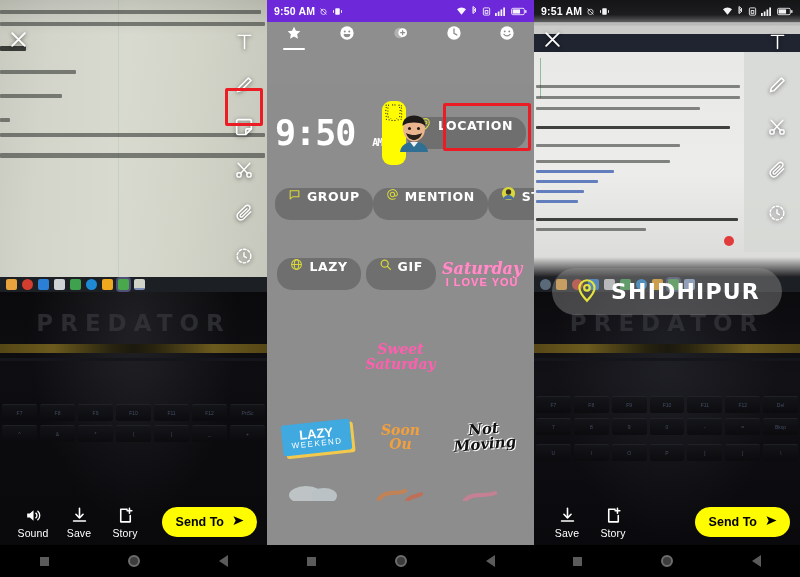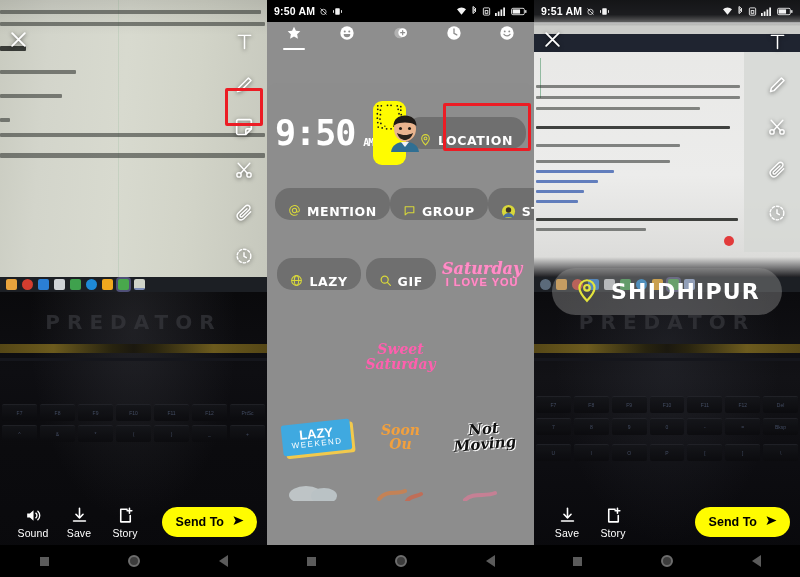--- a/index.html
+++ b/index.html
@@ -9,21 +9,21 @@
 
   .panel { position:relative; height:577px; overflow:hidden; background:#000; }
   .panel-left   { width:267px; }
   .panel-mid    { width:267px; }
   .panel-right  { width:266px; }
 
   
   .statusbar { position:absolute; top:0; left:0; right:0; height:22px; z-index:40;
      display:flex; align-items:center; justify-content:space-between;
      padding:0 7px; color:#fff; font-size:10.5px; font-weight:bold; letter-spacing:.2px; }
-  .statusbar.opaque { background:#000000; }
+  .statusbar.opaque { background:#6d28d9; }
   .statusbar.translucent { background:rgba(10,10,10,.45); }
   .sb-left { display:flex; align-items:center; gap:4px; }
   .sb-right { display:flex; align-items:center; gap:4px; }
   .sb-ico { display:inline-block; opacity:.95; }
   .sb-ico svg { display:block; }
 
   
   .snapbg { position:absolute; inset:0; }
   .doc-photo { position:absolute; left:0; right:0; top:0; height:292px;
     background:
@@ -37,21 +37,21 @@
   .laptop { position:absolute; left:0; right:0; top:292px; bottom:0;
     background:
       radial-gradient(ellipse at 50% 12%, rgba(90,92,100,.25) 0%, rgba(0,0,0,0) 55%),
       linear-gradient(180deg,#0a0a0c 0%, #0e0e12 28%, #0b0b0e 55%, #09090c 100%);
   }
   .laptop.right { background:
       radial-gradient(ellipse at 50% 20%, rgba(80,84,96,.22) 0%, rgba(0,0,0,0) 60%),
       linear-gradient(180deg,#0b0b0e 0%, #121216 30%, #0d0d11 60%, #08080b 100%);
   }
   .predator { position:absolute; left:0; right:0; top:18px; text-align:center;
-    color:#3a3b40; font-size:20px; letter-spacing:7px; font-weight:bold;
+    color:#3a3b40; font-size:23px; letter-spacing:7px; font-weight:bold;
     font-family:"DejaVu Sans", sans-serif; opacity:.65; }
   .goldstrip { position:absolute; left:0; right:0; top:52px; height:9px;
     background:linear-gradient(90deg,#6d5a18 0%,#8a7320 20%,#2c2609 42%,#1a1608 50%,#2e2709 58%,#8a7320 80%,#6d5a18 100%);
     opacity:.75; }
   .hinge { position:absolute; left:0; right:0; top:66px; height:3px; background:#15161c; }
   .keyrow { position:absolute; left:0; right:0; display:flex; gap:3px; padding:0 2px; }
   .key { flex:1; height:17px; background:linear-gradient(180deg,#15161a,#0b0b0e);
     border-radius:2px; border-top:1px solid #24252b; color:#4e5a74; font-size:5px;
     display:flex; align-items:center; justify-content:center; opacity:.8; }
 
@@ -101,24 +101,24 @@
      background:#fff; display:flex; align-items:center; justify-content:center; color:#6d6d6d; }
   .pk-tabs { height:30px; display:flex; align-items:center; }
   .pk-tab { flex:1; display:flex; flex-direction:column; align-items:center; gap:3px; color:#fff; }
   .pk-tab .und { width:22px; height:2px; background:#fff; border-radius:1px; opacity:0; }
   .pk-tab.active .und { opacity:1; }
   .pk-body { position:absolute; left:0; right:0; top:83px; bottom:32px;
      background:#8d8d8d; border-top-left-radius:10px; border-top-right-radius:10px;
      padding:10px 8px 0 8px; overflow:hidden; }
   .pk-row { display:flex; align-items:center; justify-content:space-around; }
   .pill { background:#6f6f6f; border-radius:15px; height:27px; padding:16px 13px;
-     display:flex; align-items:flex-start; gap:6px; color:#fff; font-size:12.5px;
+     display:flex; align-items:flex-end; gap:6px; color:#fff; font-size:12.5px;
      font-weight:bold; letter-spacing:.6px; font-family:"DejaVu Sans", sans-serif; }
   .clock-time { color:#fff; font-family:"DejaVu Sans Mono", monospace; font-size:35px;
-     font-weight:bold; letter-spacing:-1px; display:flex; align-items:flex-end; gap:8px; }
+     font-weight:bold; letter-spacing:-1px; display:flex; align-items:flex-end; gap:17px; }
   .clock-ampm { font-size:10px; font-weight:bold; padding-bottom:5px; }
   .snapcode { width:64px; height:64px; background:#fffc00; border-radius:9px; position:relative; }
   .snapcode .dots { position:absolute; inset:3px; }
   .snapcode .face { position:absolute; left:16px; top:13px; width:32px; height:38px; }
   .sticker-art { height:54px; display:flex; align-items:center; justify-content:center;
      width:33%; text-align:center; }
 
   
   .art-sat { font-family:"DejaVu Serif", serif; font-style:italic; color:#ff8ec7;
      font-size:16px; font-weight:bold; line-height:1; text-shadow:0 0 1px #ff5fb0; }
@@ -469,34 +469,34 @@
                   </svg>
               </span>
               <span>LOCATION</span>
             </div>
           </div>
         </div>
 
         <div class="pk-row" style="height:62px;">
           <div class="pill">
             <span>
+              <svg width="13" height="13" viewBox="0 0 24 24" fill="none" stroke="#d8d83a" stroke-width="2" stroke-linejoin="round">
+                  <path d="M4 5h16v11H9l-5 4z"></path>
+                </svg>
+            </span>
+            <span>GROUP</span>
+          </div>
+          <div class="pill">
+            <span>
               <svg width="13" height="13" viewBox="0 0 24 24" fill="none" stroke="#d8d83a" stroke-width="1.9">
                   <circle cx="12" cy="12" r="4"></circle>
                   <path d="M16 12v2a3 3 0 0 0 5-2 9 9 0 1 0-3.5 7"></path>
                 </svg>
             </span>
             <span>MENTION</span>
-          </div>
-          <div class="pill">
-            <span>
-              <svg width="13" height="13" viewBox="0 0 24 24" fill="none" stroke="#d8d83a" stroke-width="2" stroke-linejoin="round">
-                  <path d="M4 5h16v11H9l-5 4z"></path>
-                </svg>
-            </span>
-            <span>GROUP</span>
           </div>
           <div class="pill">
             <span>
               <svg width="15" height="15" viewBox="0 0 24 24">
                   <circle cx="12" cy="12" r="10.5" fill="#d8d83a"></circle>
                   <circle cx="12" cy="9.5" r="4.3" fill="#3a3226"></circle>
                   <path d="M3.5 21c1.5-4.5 4.8-6.5 8.5-6.5s7 2 8.5 6.5z" fill="#4a6fa0"></path>
                 </svg>
             </span>
             <span>STORY</span>

